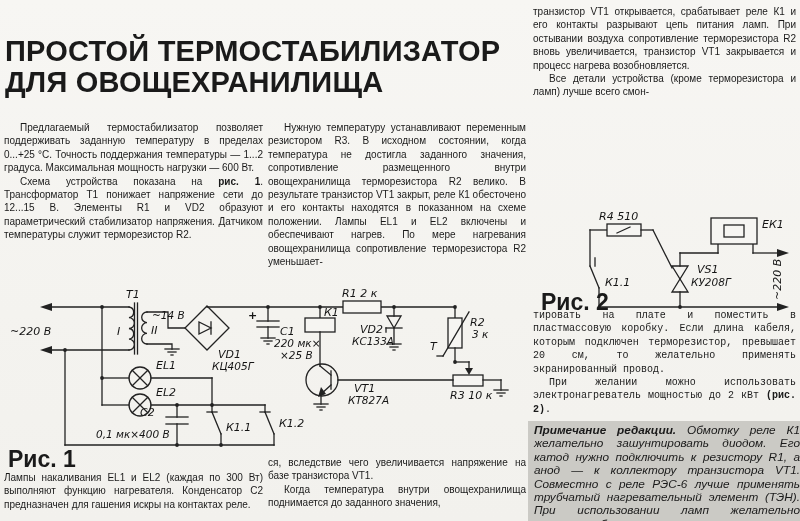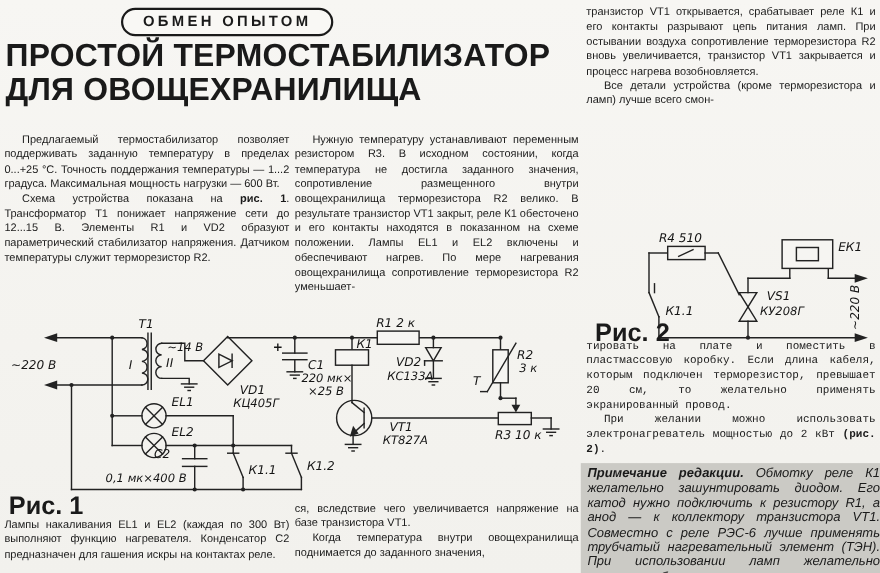--- a/index.html
+++ b/index.html
@@ -33,23 +33,20 @@
   svg .fillc{fill:#222;stroke:none;}
   svg text{font-family:"DejaVu Sans",sans-serif;font-style:italic;font-size:11px;fill:#151515;}
   svg text.sm{font-size:10.5px;}
   svg text.plus{font-style:normal;font-size:11px;font-weight:bold;}
 </style>
 </head>
 <body>
 
 <div class="page">
 
-  <div class="abs badge">
-    <span>ОБМЕН ОПЫТОМ</span>
-  </div>
   <div class="abs title">
     <div>ПРОСТОЙ ТЕРМОСТАБИЛИЗАТОР</div>
     <div>ДЛЯ ОВОЩЕХРАНИЛИЩА</div>
   </div>
 
   <div class="abs body-text" style="left:4px;top:121px;width:259px;">
     <p class="ind">Предлагаемый термостабилизатор позволяет поддерживать заданную температуру в пределах 0...+25 °С. Точность поддержания температуры — 1...2 градуса. Максимальная мощность нагрузки — 600 Вт.</p>
     <p class="ind"><span>Схема устройства показана на </span><span class="b">рис. 1</span><span>. Трансформатор Т1 понижает напряжение сети до 12...15 В. Элементы R1 и VD2 образуют параметрический стабилизатор напряжения. Датчиком температуры служит терморезистор R2.</span></p>
   </div>
 

